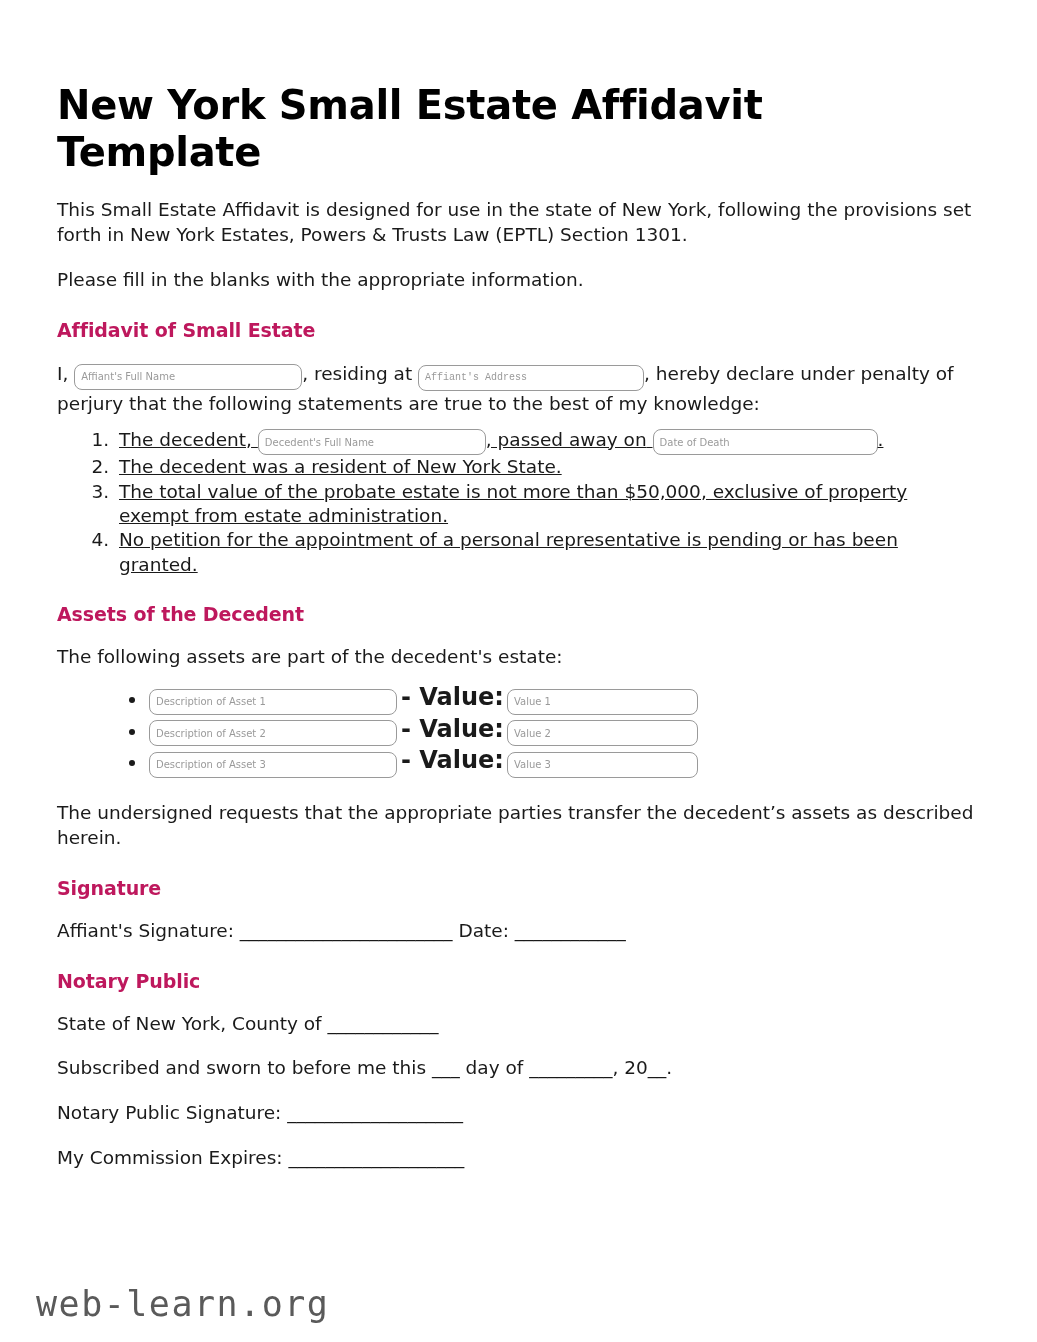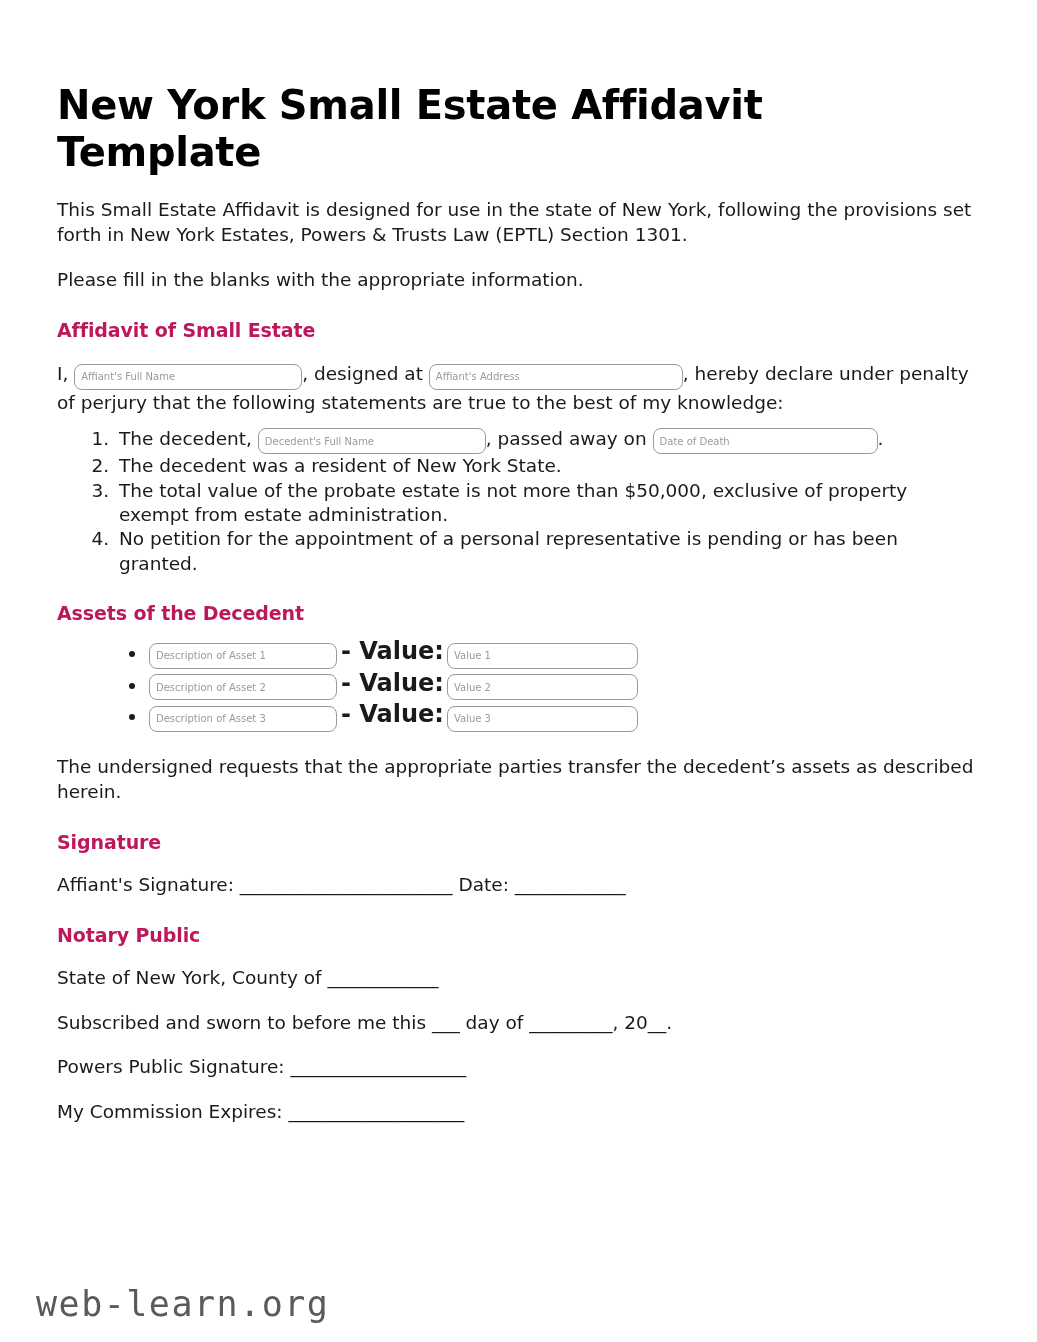--- a/index.html
+++ b/index.html
@@ -65,36 +65,37 @@
     padding: 3px 6px;
     box-sizing: border-box;
     background: #fff;
     vertical-align: baseline;
     outline: none;
     height: 26px;
     line-height: 18px;
   }
   input.blank::placeholder { color: #9a9a9a; opacity: 1; }
   input.w-name { width: 228px; }
-  input.w-addr { width: 254px; }
+  input.w-addr { width: 226px; font-family: Liberation Mono, monospace; }
   input.w-dname { width: 228px; }
   input.w-dod { width: 225px; }
-  input.w-asset { width: 188px; }
+  input.w-asset { width: 248px; }
   input.w-value { width: 191px; }
 
   ol.statements {
     font-size: 18.5px;
     line-height: 1.32;
     margin: 8px 0 0 0;
     padding-left: 58px;
     max-width: 945px;
   }
   ol.statements > li {
     margin: 0 0 0 0;
     padding-left: 4px;
+    text-decoration: underline;
   }
   ol.statements > li.has-input { line-height: 1.55; }
 
   ul.assets {
     list-style: disc;
     margin: 14px 0 0 0;
     padding-left: 90px;
     font-size: 18.5px;
   }
   ul.assets > li {
@@ -133,49 +134,50 @@
 <div class="page">
 
   <h1 class="doc-title">New York Small Estate Affidavit Template</h1>
 
   <p class="para">This Small Estate Affidavit is designed for use in the state of New York, following the provisions set forth in New York Estates, Powers &amp; Trusts Law (EPTL) Section 1301.</p>
 
   <p class="para tight">Please fill in the blanks with the appropriate information.</p>
 
   <h2 class="section">Affidavit of Small Estate</h2>
 
-  <p class="declaration"><span>I,</span> <input class="blank w-name" type="text" placeholder="Affiant's Full Name" style=""><span>, designed at</span> <input class="blank w-addr" type="text" placeholder="Affiant's Address" style=""><span>, hereby declare under penalty of perjury that the following statements are true to the best of my knowledge:</span></p>
+  <p class="declaration"><span>I,</span> <input class="blank w-name" type="text" placeholder="Affiant's Full Name" style=""><span>, residing at</span> <input class="blank w-addr" type="text" placeholder="Affiant's Address" style=""><span>, hereby declare under penalty of perjury that the following statements are true to the best of my knowledge:</span></p>
 
   <ol class="statements">
     <li class="has-input"><span>The decedent,</span> <input class="blank w-dname" type="text" placeholder="Decedent's Full Name" style=""><span>, passed away on</span> <input class="blank w-dod" type="text" placeholder="Date of Death" style=""><span>.</span></li>
     <li>The decedent was a resident of New York State.</li>
     <li>The total value of the probate estate is not more than $50,000, exclusive of property exempt from estate administration.</li>
     <li>No petition for the appointment of a personal representative is pending or has been granted.</li>
   </ol>
 
   <h2 class="section">Assets of the Decedent</h2>
 
+  <p class="para tight">The following assets are part of the decedent's estate:</p>
 
   <ul class="assets">
     <li><input class="blank w-asset" type="text" placeholder="Description of Asset 1" style=""><span class="value-label">- Value:</span><input class="blank w-value" type="text" placeholder="Value 1" style=""></li>
     <li><input class="blank w-asset" type="text" placeholder="Description of Asset 2" style=""><span class="value-label">- Value:</span><input class="blank w-value" type="text" placeholder="Value 2" style=""></li>
     <li><input class="blank w-asset" type="text" placeholder="Description of Asset 3" style=""><span class="value-label">- Value:</span><input class="blank w-value" type="text" placeholder="Value 3" style=""></li>
   </ul>
 
   <p class="para">The undersigned requests that the appropriate parties transfer the decedent’s assets as described herein.</p>
 
   <h2 class="section">Signature</h2>
 
   <p class="sig-line rule">Affiant's Signature: _______________________  Date: ____________</p>
 
   <h2 class="section">Notary Public</h2>
 
   <p class="sig-line rule">State of New York, County of ____________</p>
 
   <p class="sig-line rule">Subscribed and sworn to before me this ___ day of _________, 20__.</p>
 
-  <p class="sig-line rule">Powers Public Signature: ___________________</p>
+  <p class="sig-line rule">Notary Public Signature: ___________________</p>
 
   <p class="sig-line rule">My Commission Expires: ___________________</p>
 
 </div>
 
 <div class="footer-brand">web-learn.org</div>
 
 </body></html>

